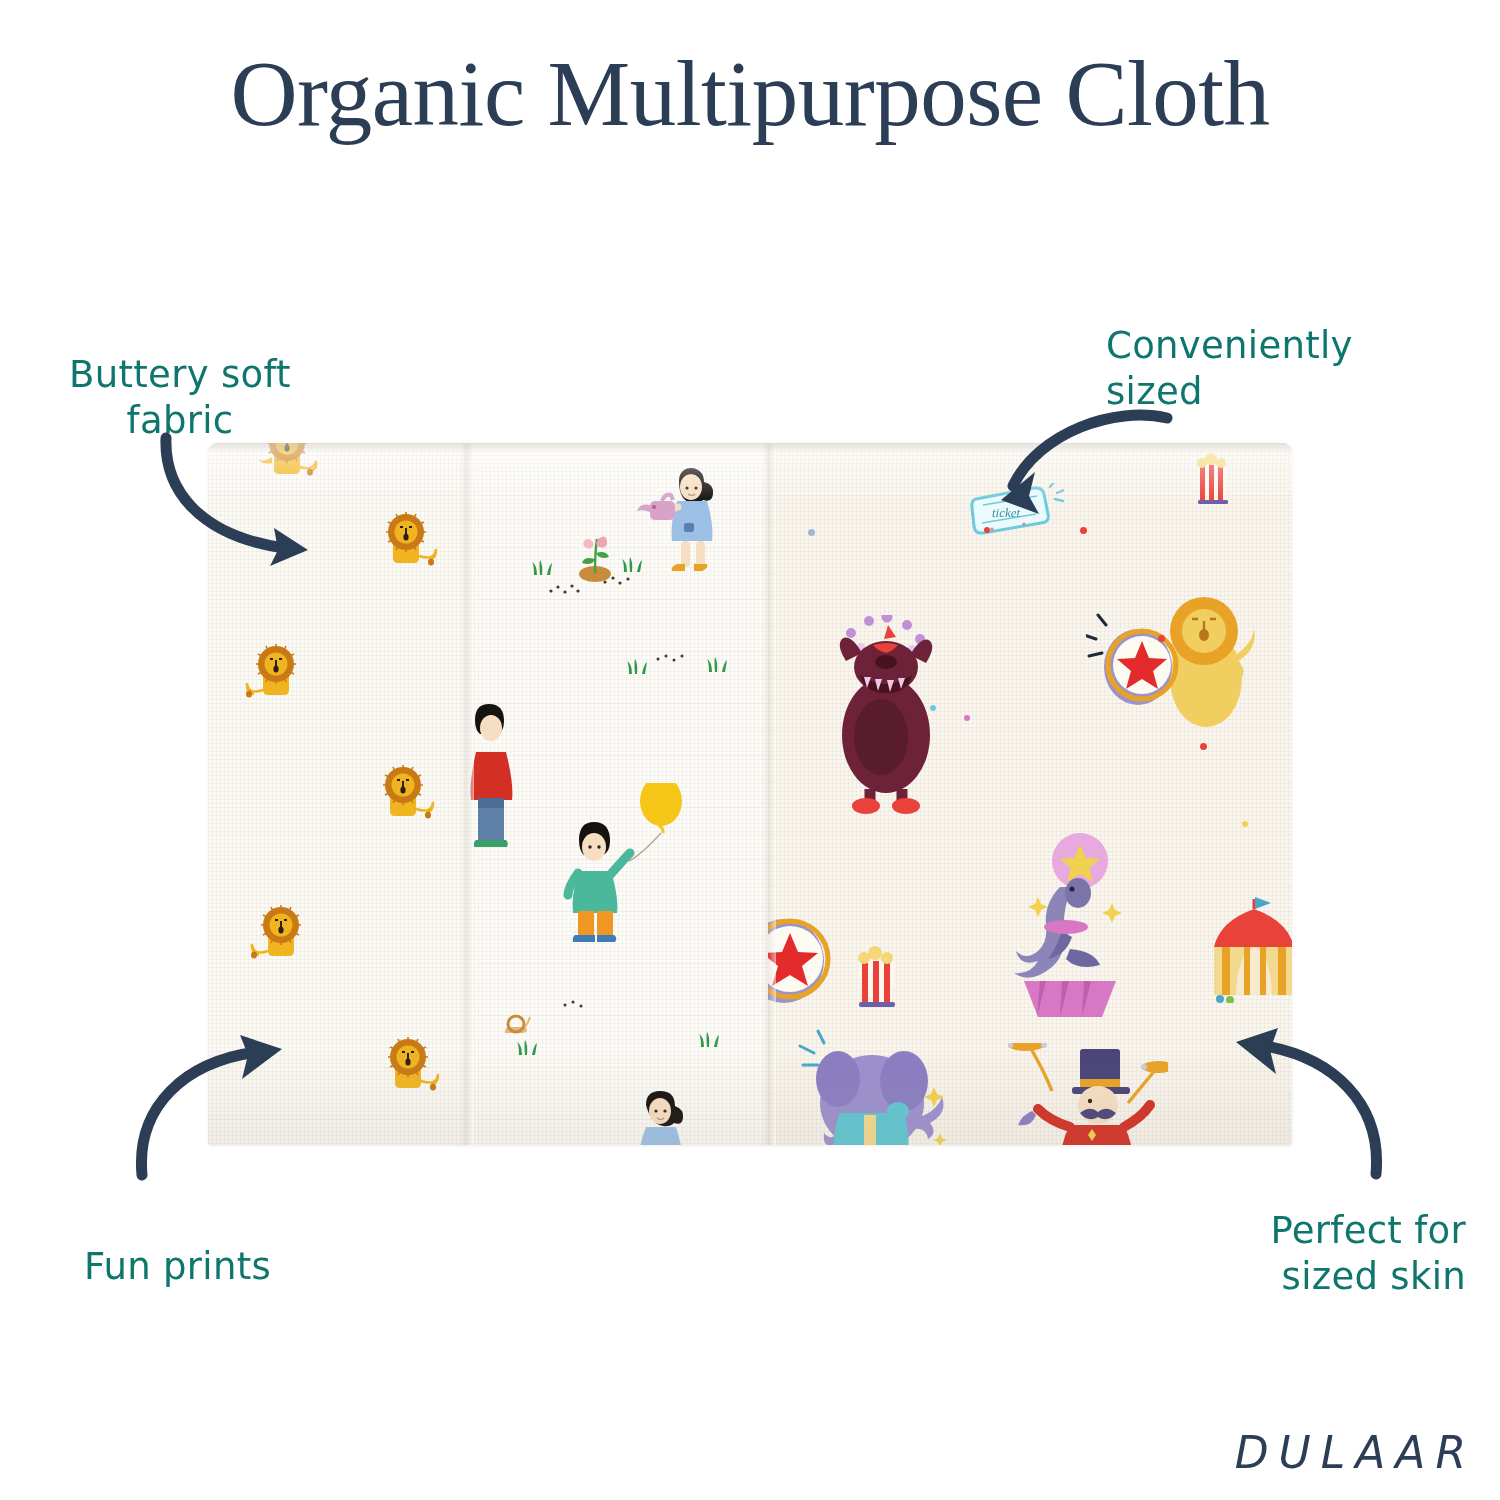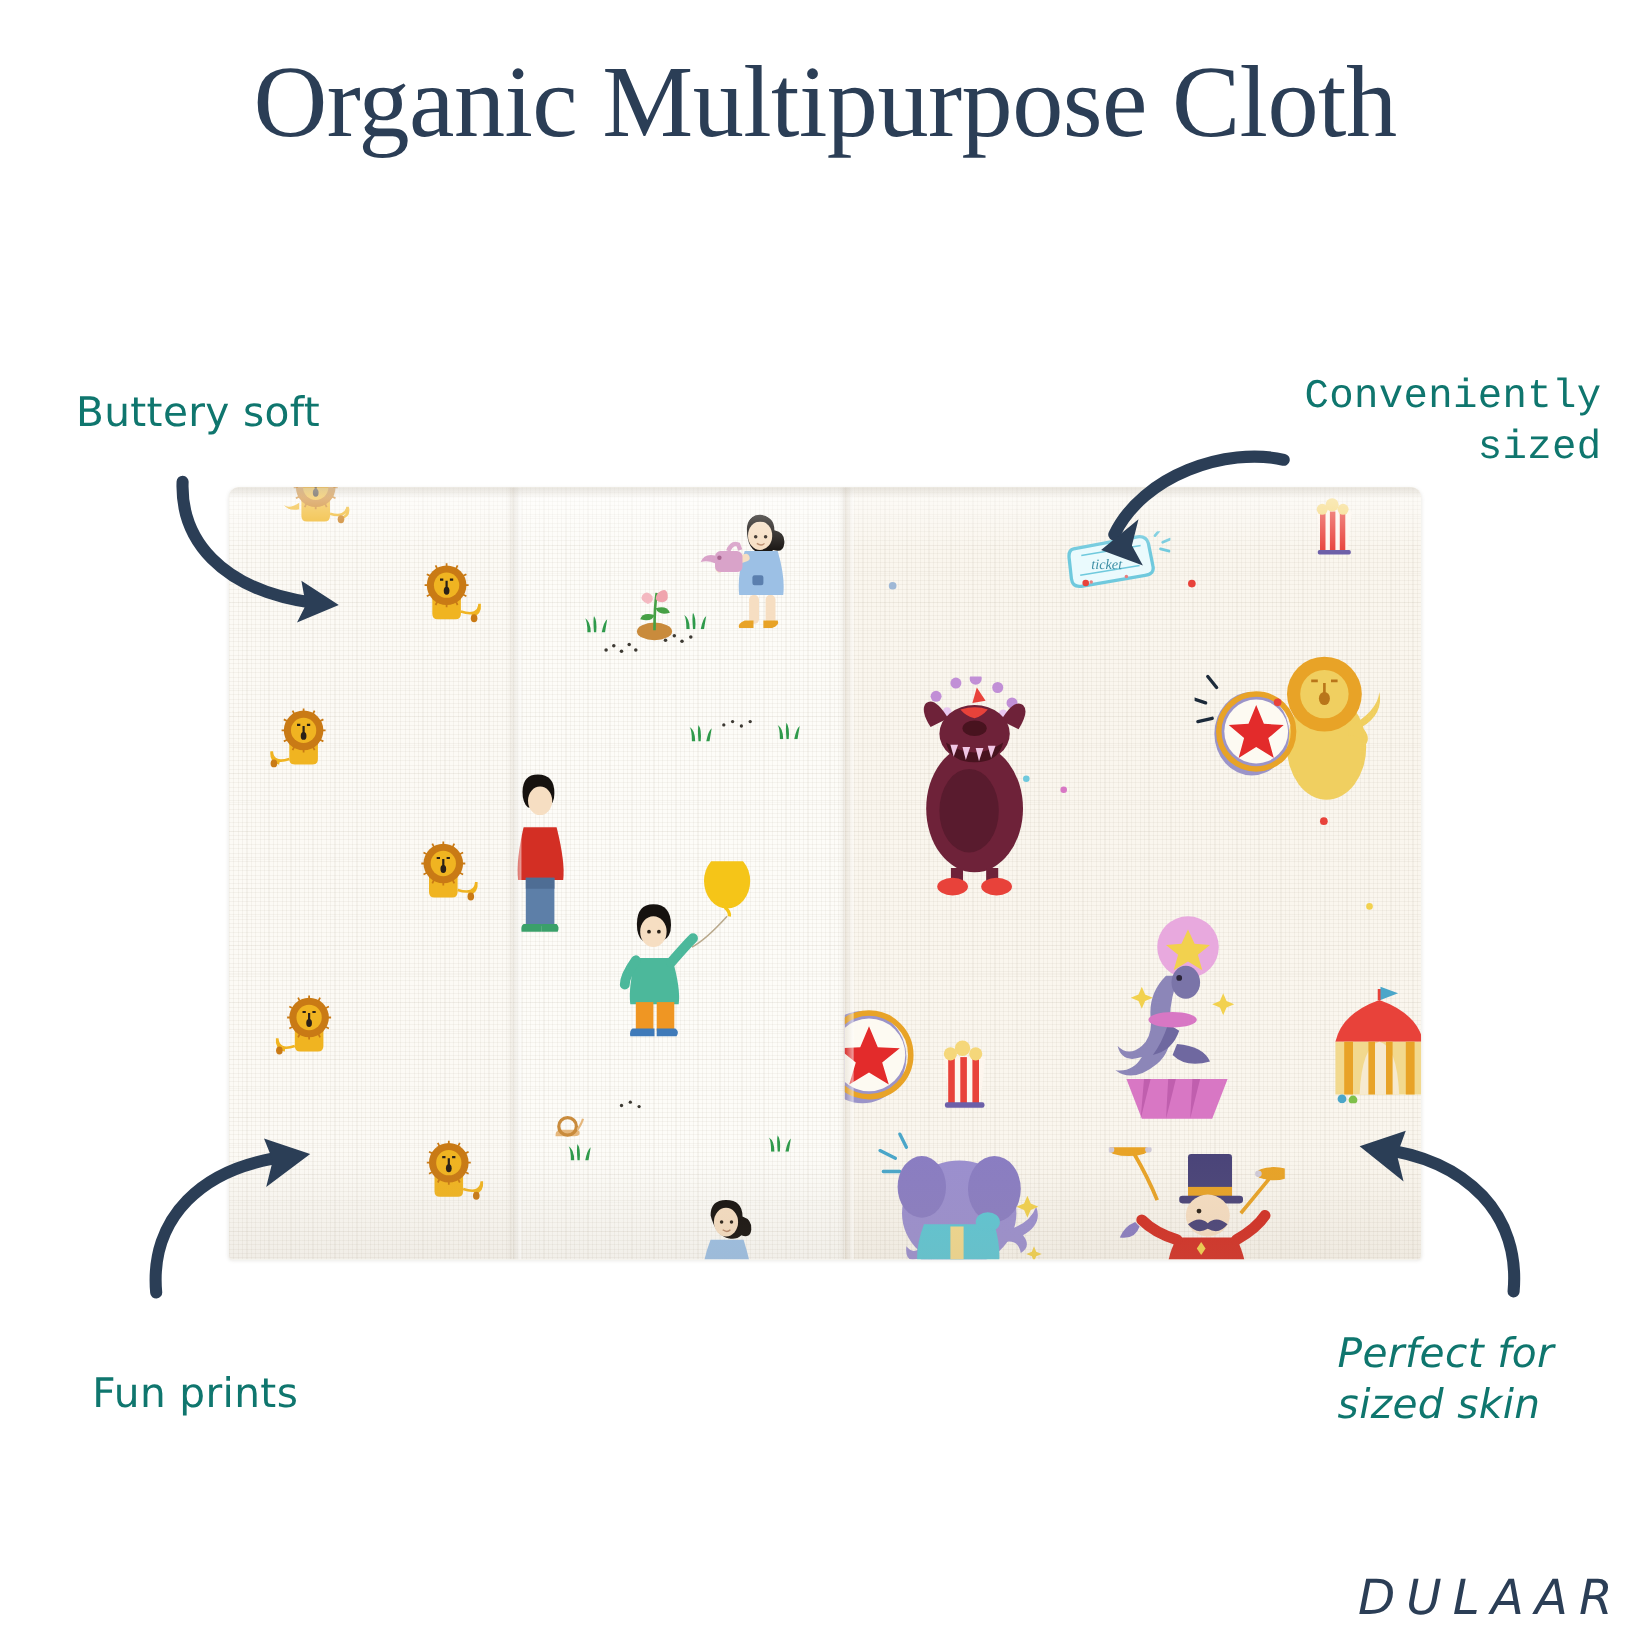--- a/index.html
+++ b/index.html
@@ -34,23 +34,23 @@
   .annotation {
     position: absolute;
     color: #0f766e;
     font-family: "DejaVu Sans", "Liberation Sans", sans-serif;
     font-size: 37px;
     line-height: 1.25;
     font-weight: 400;
     letter-spacing: 0.3px;
   }
   #anno-buttery  { top: 352px;  left: 40px;  width: 280px; text-align: center; }
-  #anno-size     { top: 338px;  left: 1106px; width: 350px; text-align: right; font-family: Liberation Mono, monospace; }
+  #anno-size     { top: 323px;  left: 1106px; width: 350px; text-align: left; }
   #anno-fun      { top: 1196px; left: 50px;  width: 255px; text-align: center; margin-top: 48px; }
-  #anno-gentle   { top: 1208px; left: 1216px; width: 250px; text-align: left; font-style: italic; }
+  #anno-gentle   { top: 1208px; left: 1216px; width: 250px; text-align: right; }
 
   .anno-line { display: block; }
 
   
   .arrow-svg {
     position: absolute;
     overflow: visible;
     pointer-events: none;
   }
   .arrow-svg path, .arrow-svg polygon {
@@ -635,20 +635,21 @@
     <div class="cloth-shade"></div>
   </div>
 
   <div class="seam" id="seam-1"></div>
   <div class="seam" id="seam-2"></div>
   <div id="top-fold"></div>
 </div>
 
 <div class="annotation" id="anno-buttery">
   <span class="anno-line">Buttery soft</span>
+  <span class="anno-line">fabric</span>
 </div>
 
 <div class="annotation" id="anno-size">
   <span class="anno-line">Conveniently sized</span>
 </div>
 
 <div class="annotation" id="anno-fun">
   <span class="anno-line">Fun prints</span>
 </div>
 

